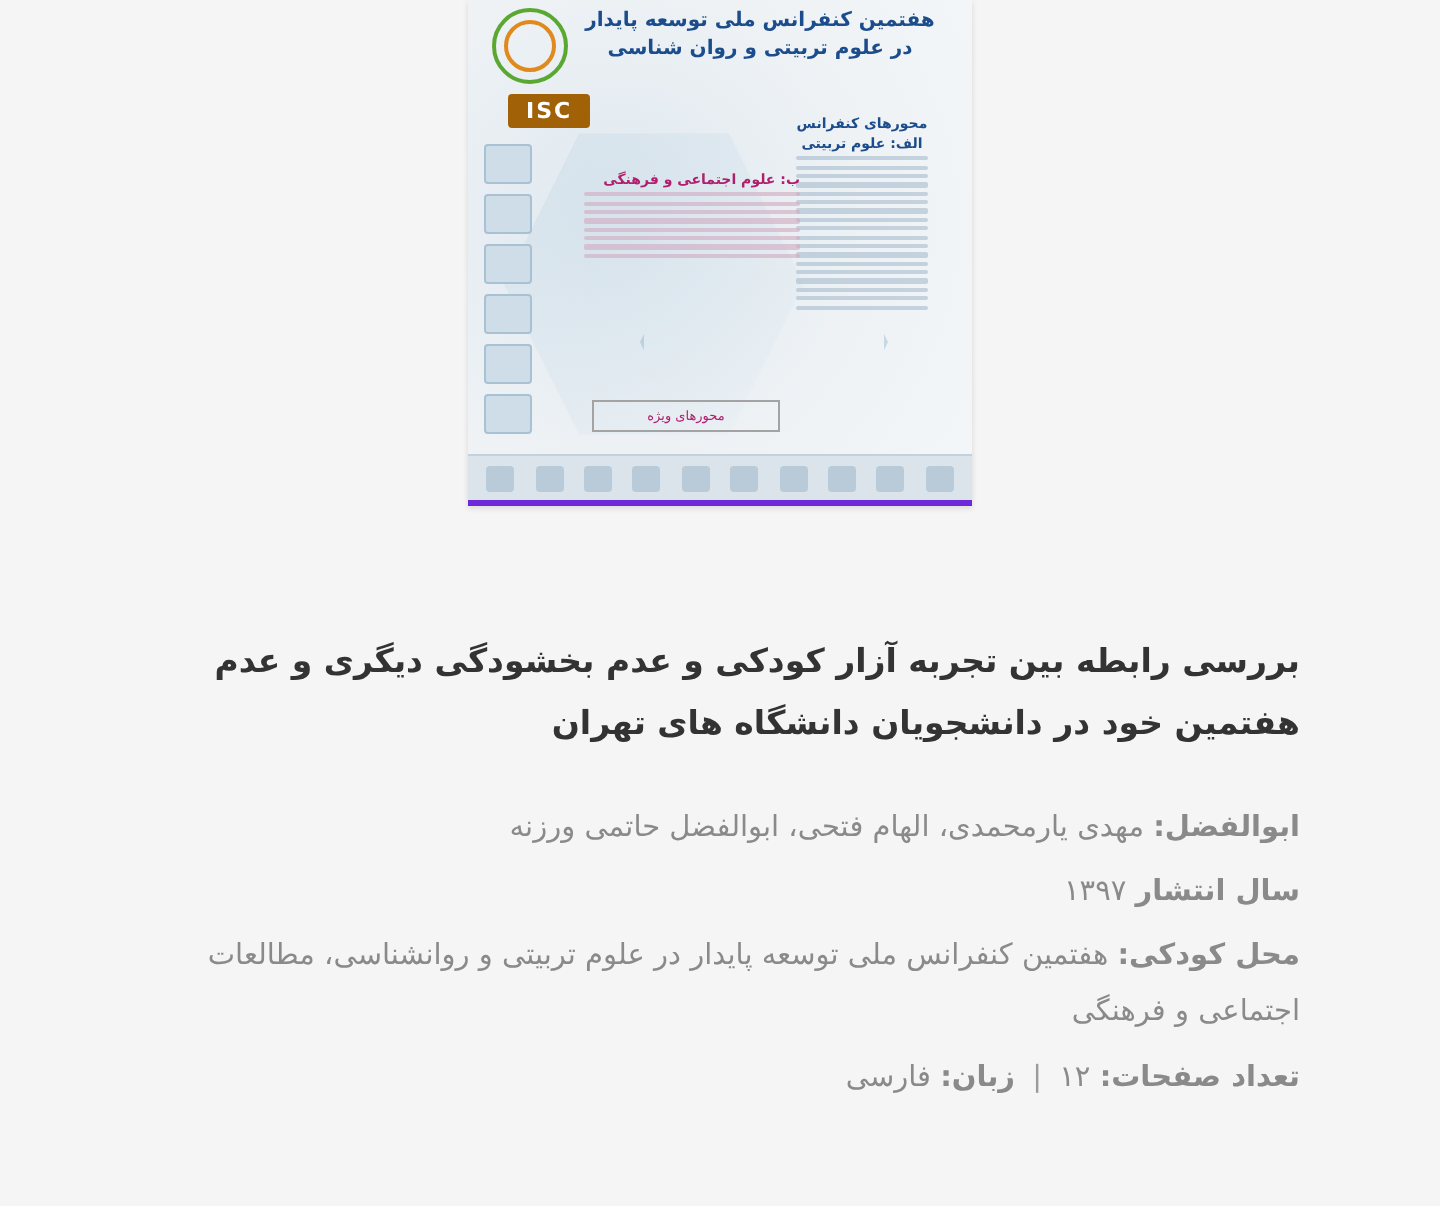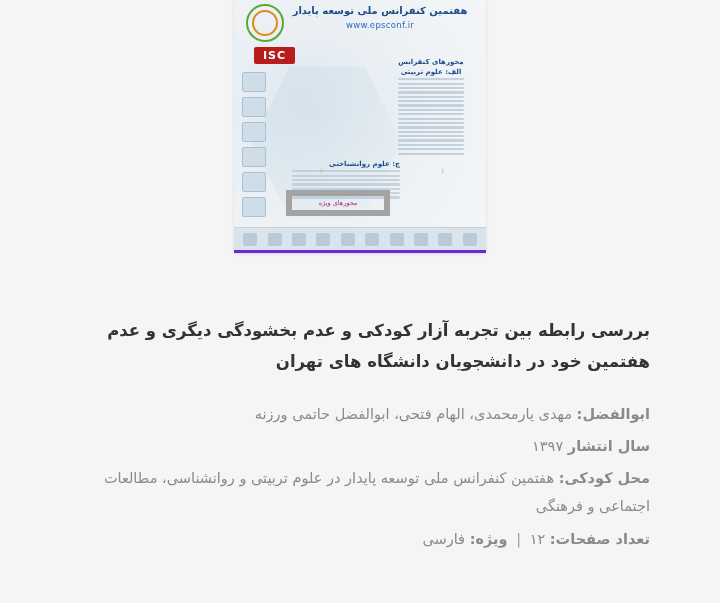--- a/index.html
+++ b/index.html
@@ -121,21 +121,21 @@
     top: 8px;
     width: 22px;
     height: 22px;
     border-radius: 50%;
     border: 2px solid #e08a1e;
   }
   .isc-badge {
     position: absolute;
     top: 47px;
     left: 20px;
-    background: #b91c1c;
+    background: #a16207;
     color: #fff;
     font-size: 11px;
     font-weight: bold;
     letter-spacing: 1px;
     padding: 2px 9px;
     border-radius: 2px;
     direction: ltr;
   }
   .poster-left-icons {
     position: absolute;
@@ -212,21 +212,21 @@
     margin: 2.2px 0;
     background: #a8bccd;
     opacity: .55;
     border-radius: 1px;
   }
   .poster-footer-box {
     position: absolute;
     right: 96px;
     bottom: 34px;
     width: 86px;
-    border: 6px solid #a3a3a3;
+    border: 1px solid #a3a3a3;
     padding: 3px;
     text-align: center;
   }
   .poster-footer-box .t {
     font-size: 6.5px;
     color: #b01e6e;
   }
   .poster-strip {
     position: absolute;
     left: 0;
@@ -304,21 +304,21 @@
       <div class="poster-hex"></div>
       <div class="poster-hex2"></div>
 
       <div class="poster-logo">
         <div class="ring"></div>
         <div class="ring2"></div>
       </div>
 
       <div class="poster-head">
         <div class="l1">هفتمین کنفرانس ملی توسعه پایدار</div>
-        <div class="url">www.epsconf.ir</div>
+        <div class="l2">در علوم تربیتی و روان شناسی</div>
       </div>
 
       <div class="isc-badge">ISC</div>
 
       <div class="poster-left-icons">
         <i></i>
         <i></i>
         <i></i>
         <i></i>
         <i></i>
@@ -341,31 +341,32 @@
           <div class="line"></div>
           <div class="line"></div>
         <div class="line"></div>
           <div class="line"></div>
           <div class="line"></div>
         <div class="line"></div>
           <div class="line"></div>
           <div class="line"></div>
       </div>
 
-
-      <div class="poster-col-mid2">
-        <div class="hdr">ج: علوم روانشناختی</div>
-        <div class="line"></div>
-          <div class="line"></div>
-          <div class="line"></div>
-        <div class="line"></div>
-          <div class="line"></div>
-          <div class="line"></div>
-        <div class="line"></div>
-      </div>
+      <div class="poster-col-mid">
+        <div class="hdr">ب: علوم اجتماعی و فرهنگی</div>
+        <div class="line"></div>
+          <div class="line"></div>
+          <div class="line"></div>
+        <div class="line"></div>
+          <div class="line"></div>
+          <div class="line"></div>
+        <div class="line"></div>
+          <div class="line"></div>
+      </div>
+
 
       <div class="poster-footer-box">
         <div class="t">محورهای ویژه</div>
       </div>
 
       <div class="poster-strip">
         <span></span>
         <span></span>
         <span></span>
         <span></span>
@@ -397,19 +398,19 @@
 
       <p class="meta-row">
         <span class="meta-label">محل کودکی:</span>
         <span class="meta-value">هفتمین کنفرانس ملی توسعه پایدار در علوم تربیتی و روانشناسی، مطالعات اجتماعی و فرهنگی</span>
       </p>
 
       <p class="meta-row">
         <span class="meta-label">تعداد صفحات:</span>
         <span class="meta-value">۱۲</span>
         <span class="meta-sep">|</span>
-        <span class="meta-label">ویژه:</span>
+        <span class="meta-label">زبان:</span>
         <span class="meta-value">فارسی</span>
       </p>
     </div>
   </div>
 
 </div>
 
 </body></html>

